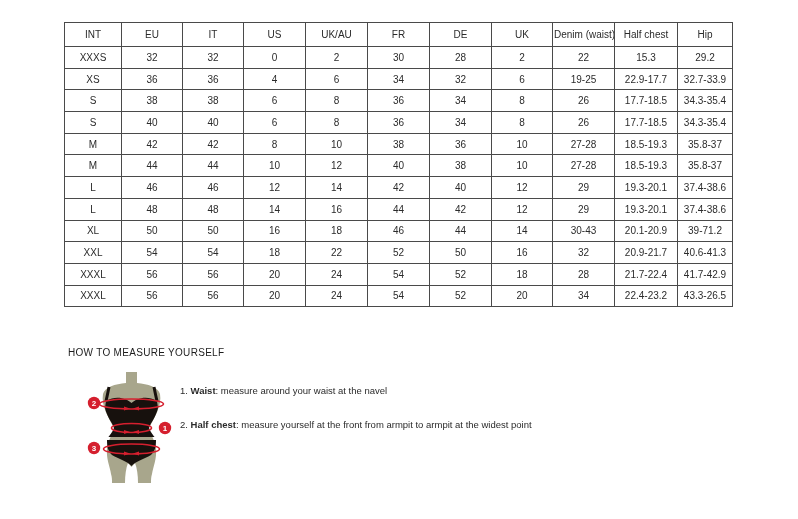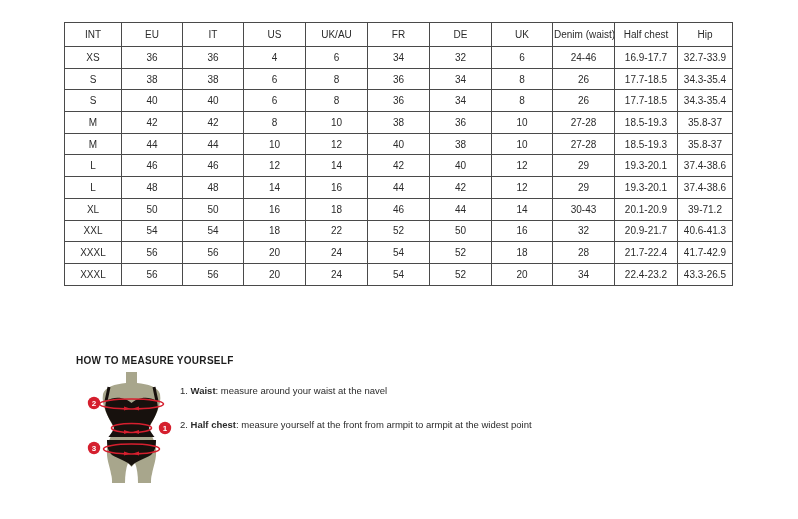--- a/index.html
+++ b/index.html
@@ -24,24 +24,23 @@
     color:var(--text, #2b2b2b);
     padding:0 1px;
     white-space:nowrap;
     overflow:hidden;
   }
   thead th { height:24px; }
   tbody td { height:21.7px; }
 
   
   .measure-title {
-    position:absolute; left:76px; top:347px;
-    font-size:10px; font-weight:700; letter-spacing:0.3px;
+    position:absolute; left:68px; top:347px;
+    font-size:10px; font-weight:400; letter-spacing:0.3px;
     color:#1d1d1d;
-    margin-top:8px;
   }
   .figure-wrap { position:absolute; left:86px; top:371px; width:95px; height:115px; }
   .steps {
     position:absolute; left:180px; top:368px; width:480px;
     list-style:none;
   }
   .steps li {
     height:22px; line-height:22px;
     font-size:9.5px; color:#2b2b2b;
     white-space:nowrap;
@@ -90,30 +89,43 @@
           <th>FR</th>
           <th>DE</th>
           <th>UK</th>
           <th>Denim (waist)</th>
           <th>Half chest</th>
           <th>Hip</th>
         </tr>
       </thead>
     <tbody>
         <tr>
+          <td>XXXS</td>
+          <td>32</td>
+          <td>32</td>
+          <td>0</td>
+          <td>2</td>
+          <td>30</td>
+          <td>28</td>
+          <td>2</td>
+          <td>22</td>
+          <td>15.3</td>
+          <td>29.2</td>
+        </tr>
+        <tr>
           <td>XS</td>
           <td>36</td>
           <td>36</td>
           <td>4</td>
           <td>6</td>
           <td>34</td>
           <td>32</td>
           <td>6</td>
-          <td>24-46</td>
-          <td>16.9-17.7</td>
+          <td>19-25</td>
+          <td>22.9-17.7</td>
           <td>32.7-33.9</td>
         </tr>
         <tr>
           <td>S</td>
           <td>38</td>
           <td>38</td>
           <td>6</td>
           <td>8</td>
           <td>36</td>
           <td>34</td>

